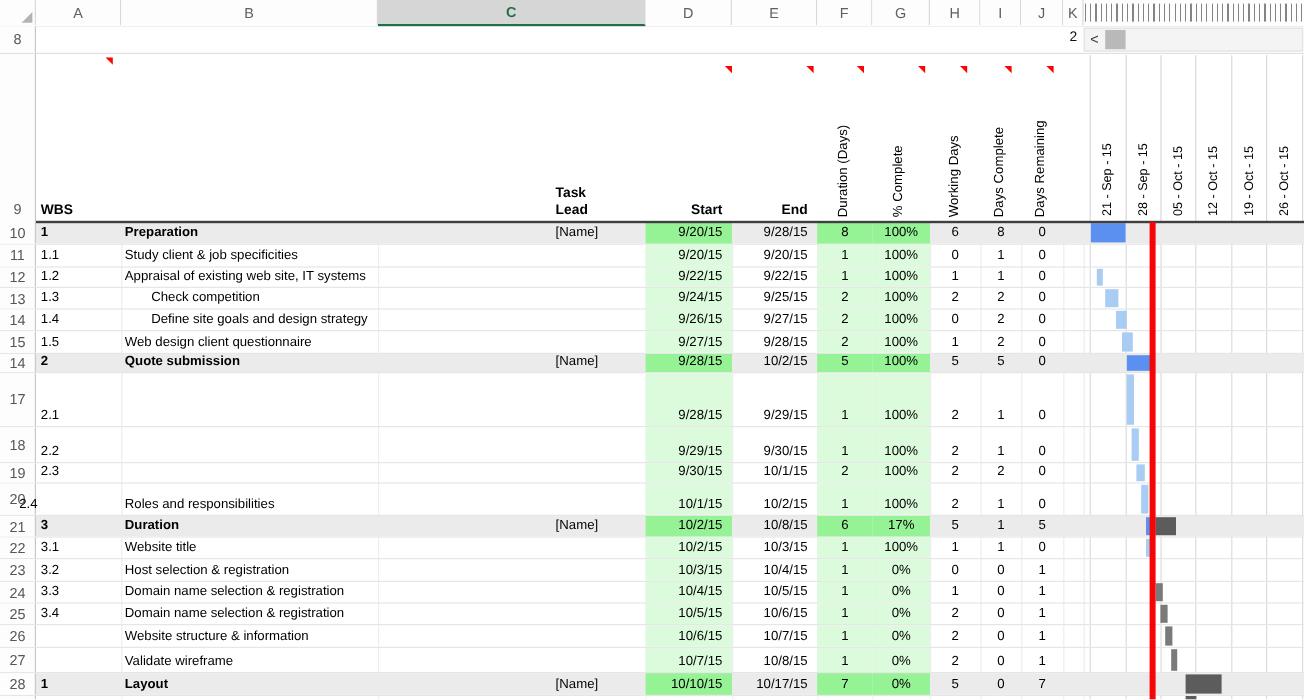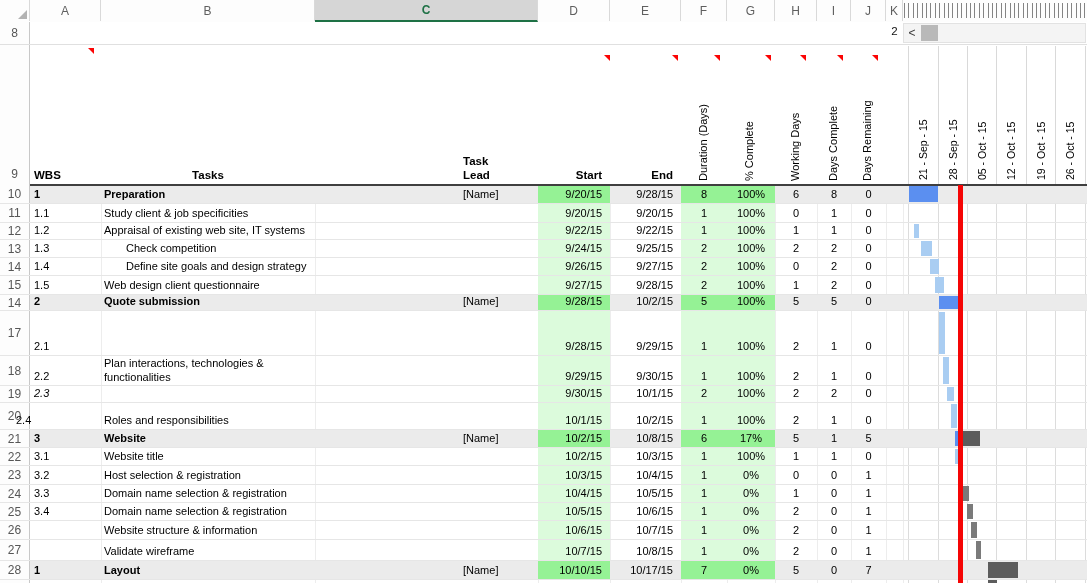--- a/index.html
+++ b/index.html
@@ -81,21 +81,20 @@
     <div id="fdow-value">2</div>
     <div id="gantt-scrollbar">
       <div id="scroll-left">&lt;</div>
       <div id="scroll-thumb"></div>
     </div>
   </div>
 
   <div id="row9">
     <div class="rownum" style="height:140px;">9</div>
     <div class="hlabel" style="left:34px;bottom:3px;">WBS</div>
-    <div class="hlabel" style="left:101px;width:214px;text-align:center;bottom:3px;">Tasks</div>
     <div class="hlabel" style="left:463px;bottom:3px;">Task
 Lead</div>
     <div class="hlabel" style="left:538px;width:64px;text-align:right;bottom:3px;">Start</div>
     <div class="hlabel" style="left:610px;width:63px;text-align:right;bottom:3px;">End</div>
     <div id="rotated-headers">
         <div class="vtext" style="left: 697px; top: 136px;">Duration (Days)</div>
         <div class="vtext" style="left: 743px; top: 136px;">% Complete</div>
         <div class="vtext" style="left: 789px; top: 136px;">Working Days</div>
         <div class="vtext" style="left: 827px; top: 136px;">Days Complete</div>
         <div class="vtext" style="left: 861px; top: 136px;">Days Remaining</div>
@@ -278,37 +277,35 @@
         <div class="t" style="left: 817px; width: 34px; text-align: center;">1</div>
         <div class="t" style="left: 851px; width: 35px; text-align: center;">0</div>
         <div class="bar" style="left: 939px; width: 6px; background: rgb(169, 205, 242);"></div>
       </div>
       <div class="row" style="top: 356px; height: 30px;">
         <div class="fill" style="left: 538px; width: 72px; background: rgb(220, 251, 220);"></div>
         <div class="fill" style="left: 681px; width: 46px; background: rgb(220, 251, 220);"></div>
         <div class="fill" style="left: 727px; width: 48px; background: rgb(220, 251, 220);"></div>
         <div class="rownum">18</div>
         <div class="t" style="left: 34px;">2.2</div>
-        <div class="t wrap" style="left: 104px;">Plan interactions, technologies &amp;
-functionalities</div>
         <div class="t" style="left: 538px; width: 64px; text-align: right;">9/29/15</div>
         <div class="t" style="left: 610px; width: 63px; text-align: right;">9/30/15</div>
         <div class="t" style="left: 681px; width: 46px; text-align: center;">1</div>
         <div class="t" style="left: 727px; width: 48px; text-align: center;">100%</div>
         <div class="t" style="left: 775px; width: 42px; text-align: center;">2</div>
         <div class="t" style="left: 817px; width: 34px; text-align: center;">1</div>
         <div class="t" style="left: 851px; width: 35px; text-align: center;">0</div>
         <div class="bar" style="left: 943px; width: 6px; background: rgb(169, 205, 242);"></div>
       </div>
       <div class="row" style="top: 386px; height: 17px;">
         <div class="fill" style="left: 538px; width: 72px; background: rgb(220, 251, 220);"></div>
         <div class="fill" style="left: 681px; width: 46px; background: rgb(220, 251, 220);"></div>
         <div class="fill" style="left: 727px; width: 48px; background: rgb(220, 251, 220);"></div>
         <div class="rownum">19</div>
-        <div class="t" style="left: 34px; font-style: italic;">2.3</div>
+        <div class="t" style="left: 34px;">2.3</div>
         <div class="t" style="left: 538px; width: 64px; text-align: right;">9/30/15</div>
         <div class="t" style="left: 610px; width: 63px; text-align: right;">10/1/15</div>
         <div class="t" style="left: 681px; width: 46px; text-align: center;">2</div>
         <div class="t" style="left: 727px; width: 48px; text-align: center;">100%</div>
         <div class="t" style="left: 775px; width: 42px; text-align: center;">2</div>
         <div class="t" style="left: 817px; width: 34px; text-align: center;">2</div>
         <div class="t" style="left: 851px; width: 35px; text-align: center;">0</div>
         <div class="bar" style="left: 947px; width: 7px; background: rgb(169, 205, 242);"></div>
       </div>
       <div class="row" style="top: 403px; height: 27px;">
@@ -327,21 +324,21 @@
         <div class="t" style="left: 851px; width: 35px; text-align: center;">0</div>
         <div class="bar" style="left: 951px; width: 6px; background: rgb(169, 205, 242);"></div>
       </div>
       <div class="row" style="top: 430px; height: 18px;">
         <div class="band" style="background: rgb(235, 235, 235);"></div>
         <div class="fill" style="left: 538px; width: 72px; background: rgb(149, 242, 149);"></div>
         <div class="fill" style="left: 681px; width: 46px; background: rgb(149, 242, 149);"></div>
         <div class="fill" style="left: 727px; width: 48px; background: rgb(149, 242, 149);"></div>
         <div class="rownum">21</div>
         <div class="t b" style="left: 34px;">3</div>
-        <div class="t b" style="left: 104px;">Website</div>
+        <div class="t b" style="left: 104px;">Duration</div>
         <div class="t" style="left: 463px;">[Name]</div>
         <div class="t" style="left: 538px; width: 64px; text-align: right;">10/2/15</div>
         <div class="t" style="left: 610px; width: 63px; text-align: right;">10/8/15</div>
         <div class="t" style="left: 681px; width: 46px; text-align: center;">6</div>
         <div class="t" style="left: 727px; width: 48px; text-align: center;">17%</div>
         <div class="t" style="left: 775px; width: 42px; text-align: center;">5</div>
         <div class="t" style="left: 817px; width: 34px; text-align: center;">1</div>
         <div class="t" style="left: 851px; width: 35px; text-align: center;">5</div>
         <div class="bar" style="left: 955px; width: 8px; background: rgb(91, 143, 240);"></div>
         <div class="bar" style="left: 963px; width: 17px; background: rgb(92, 92, 92);"></div>

